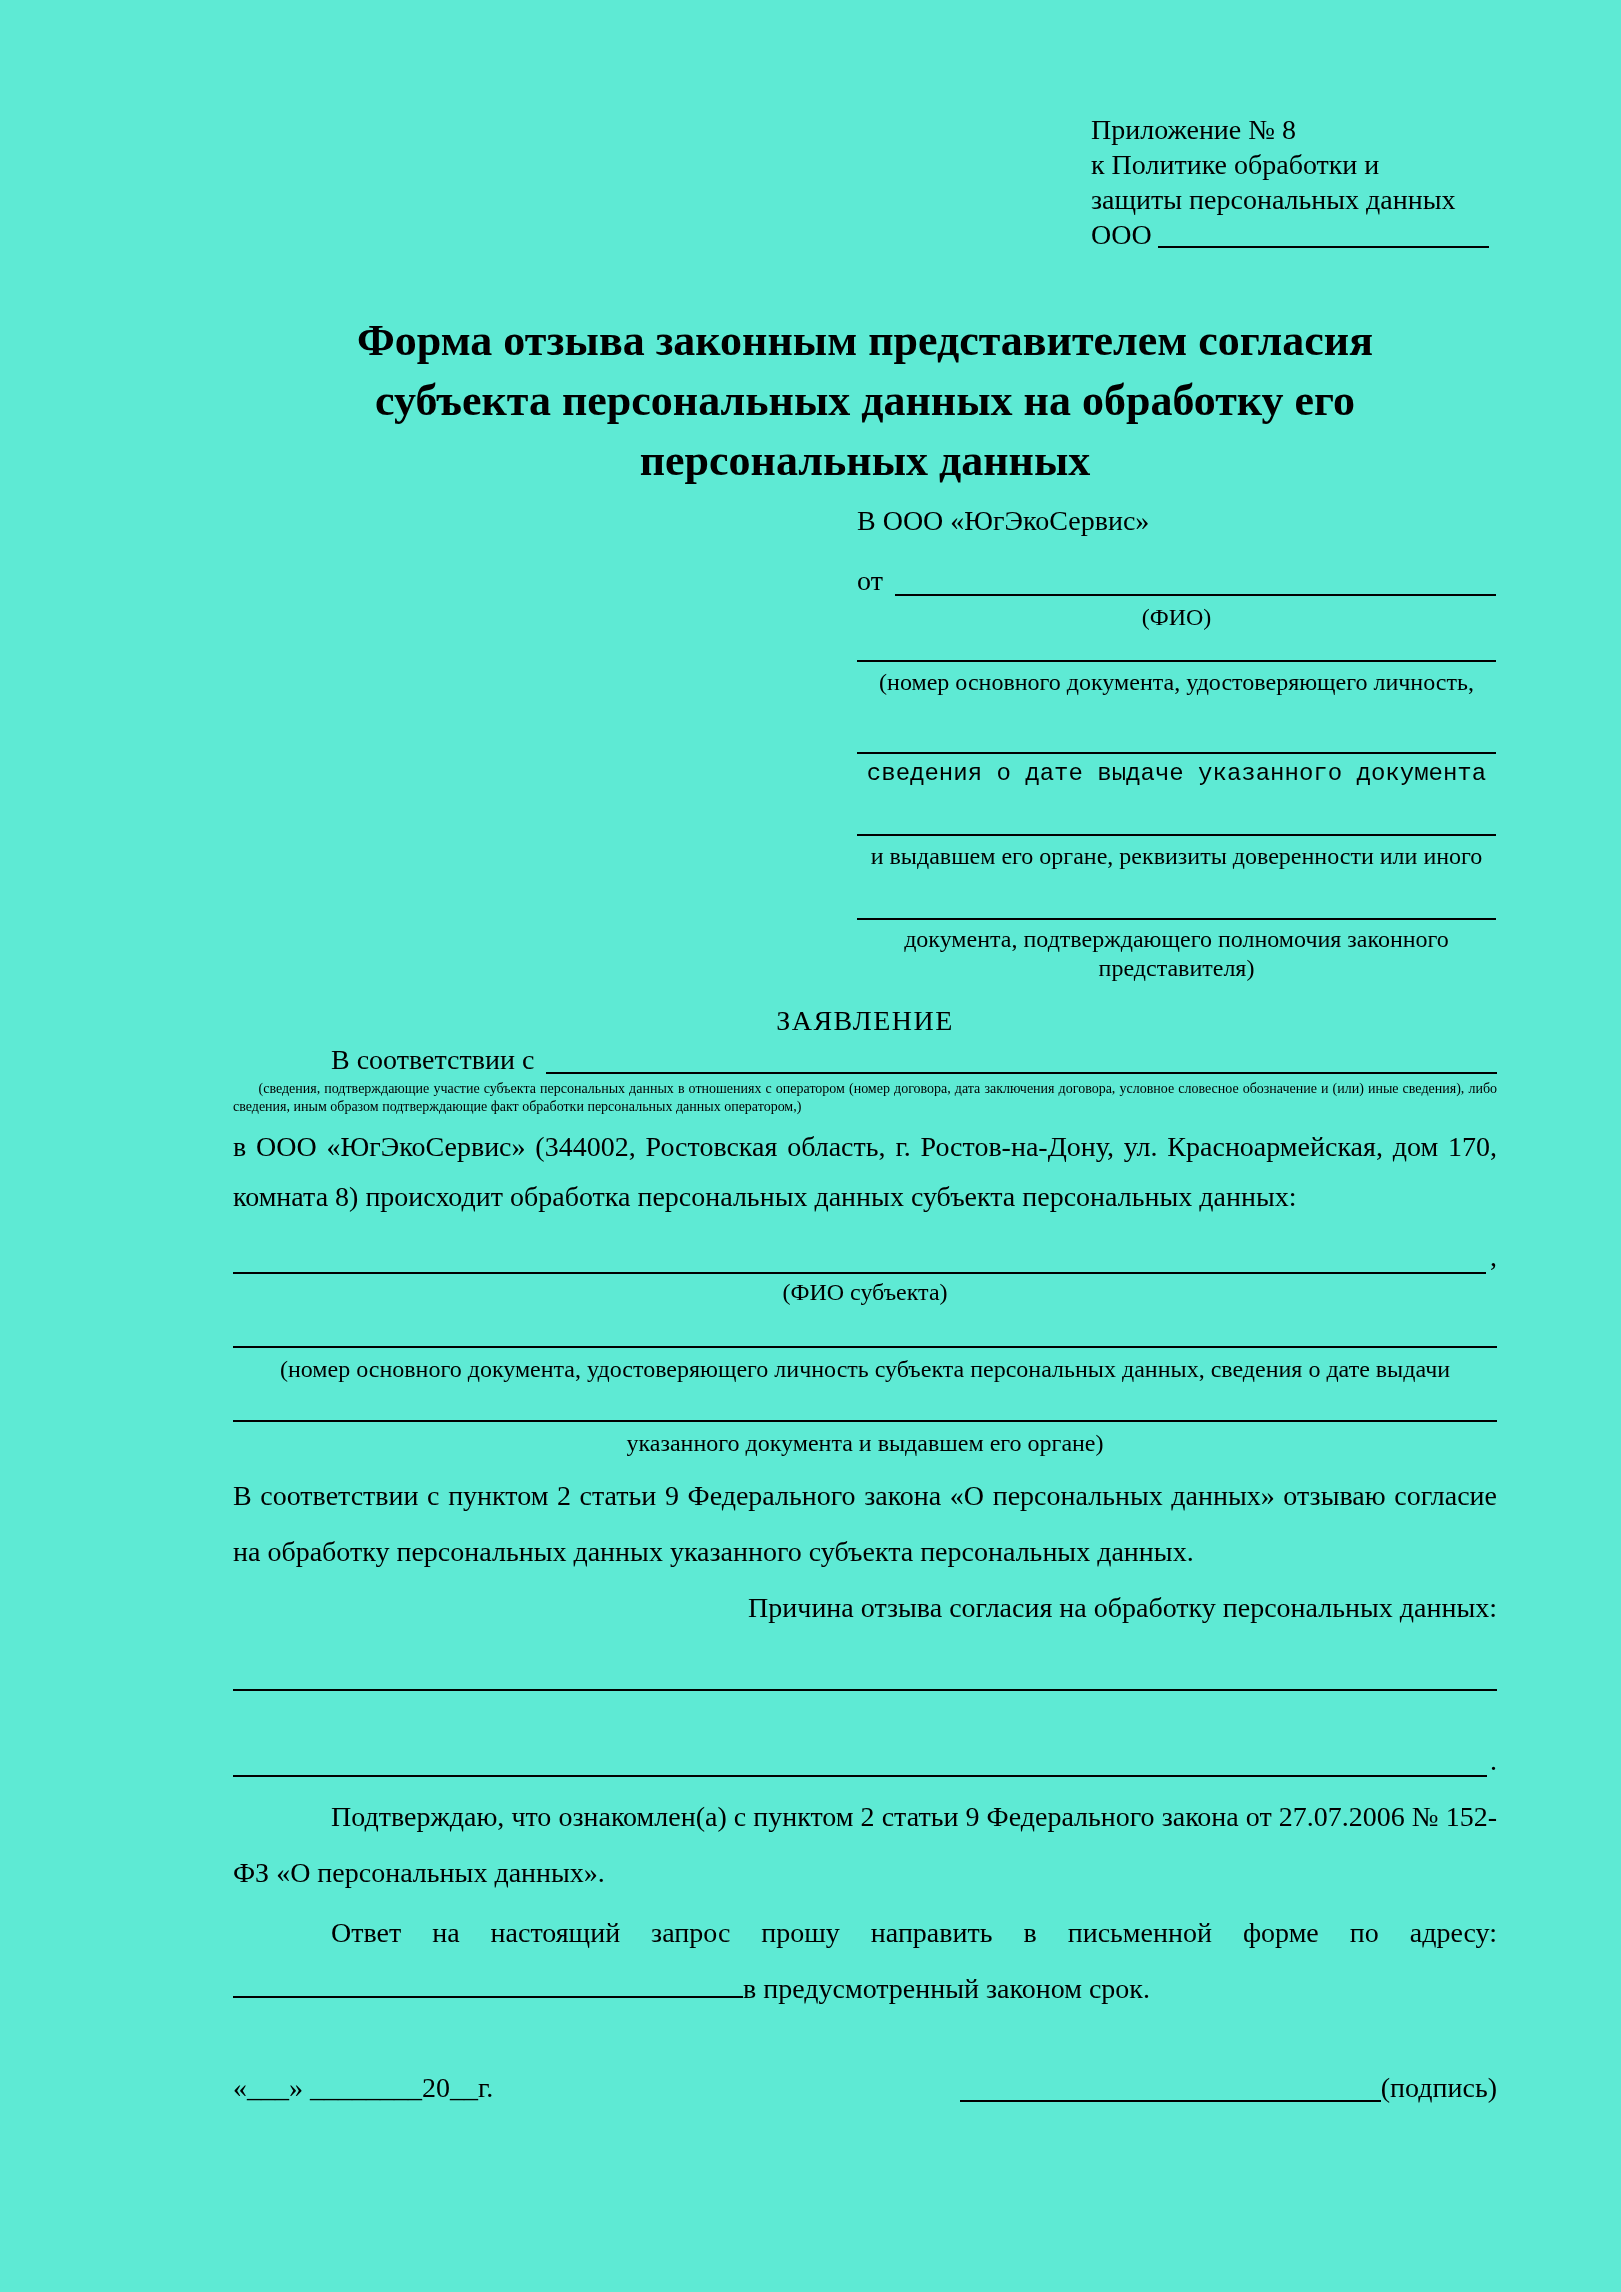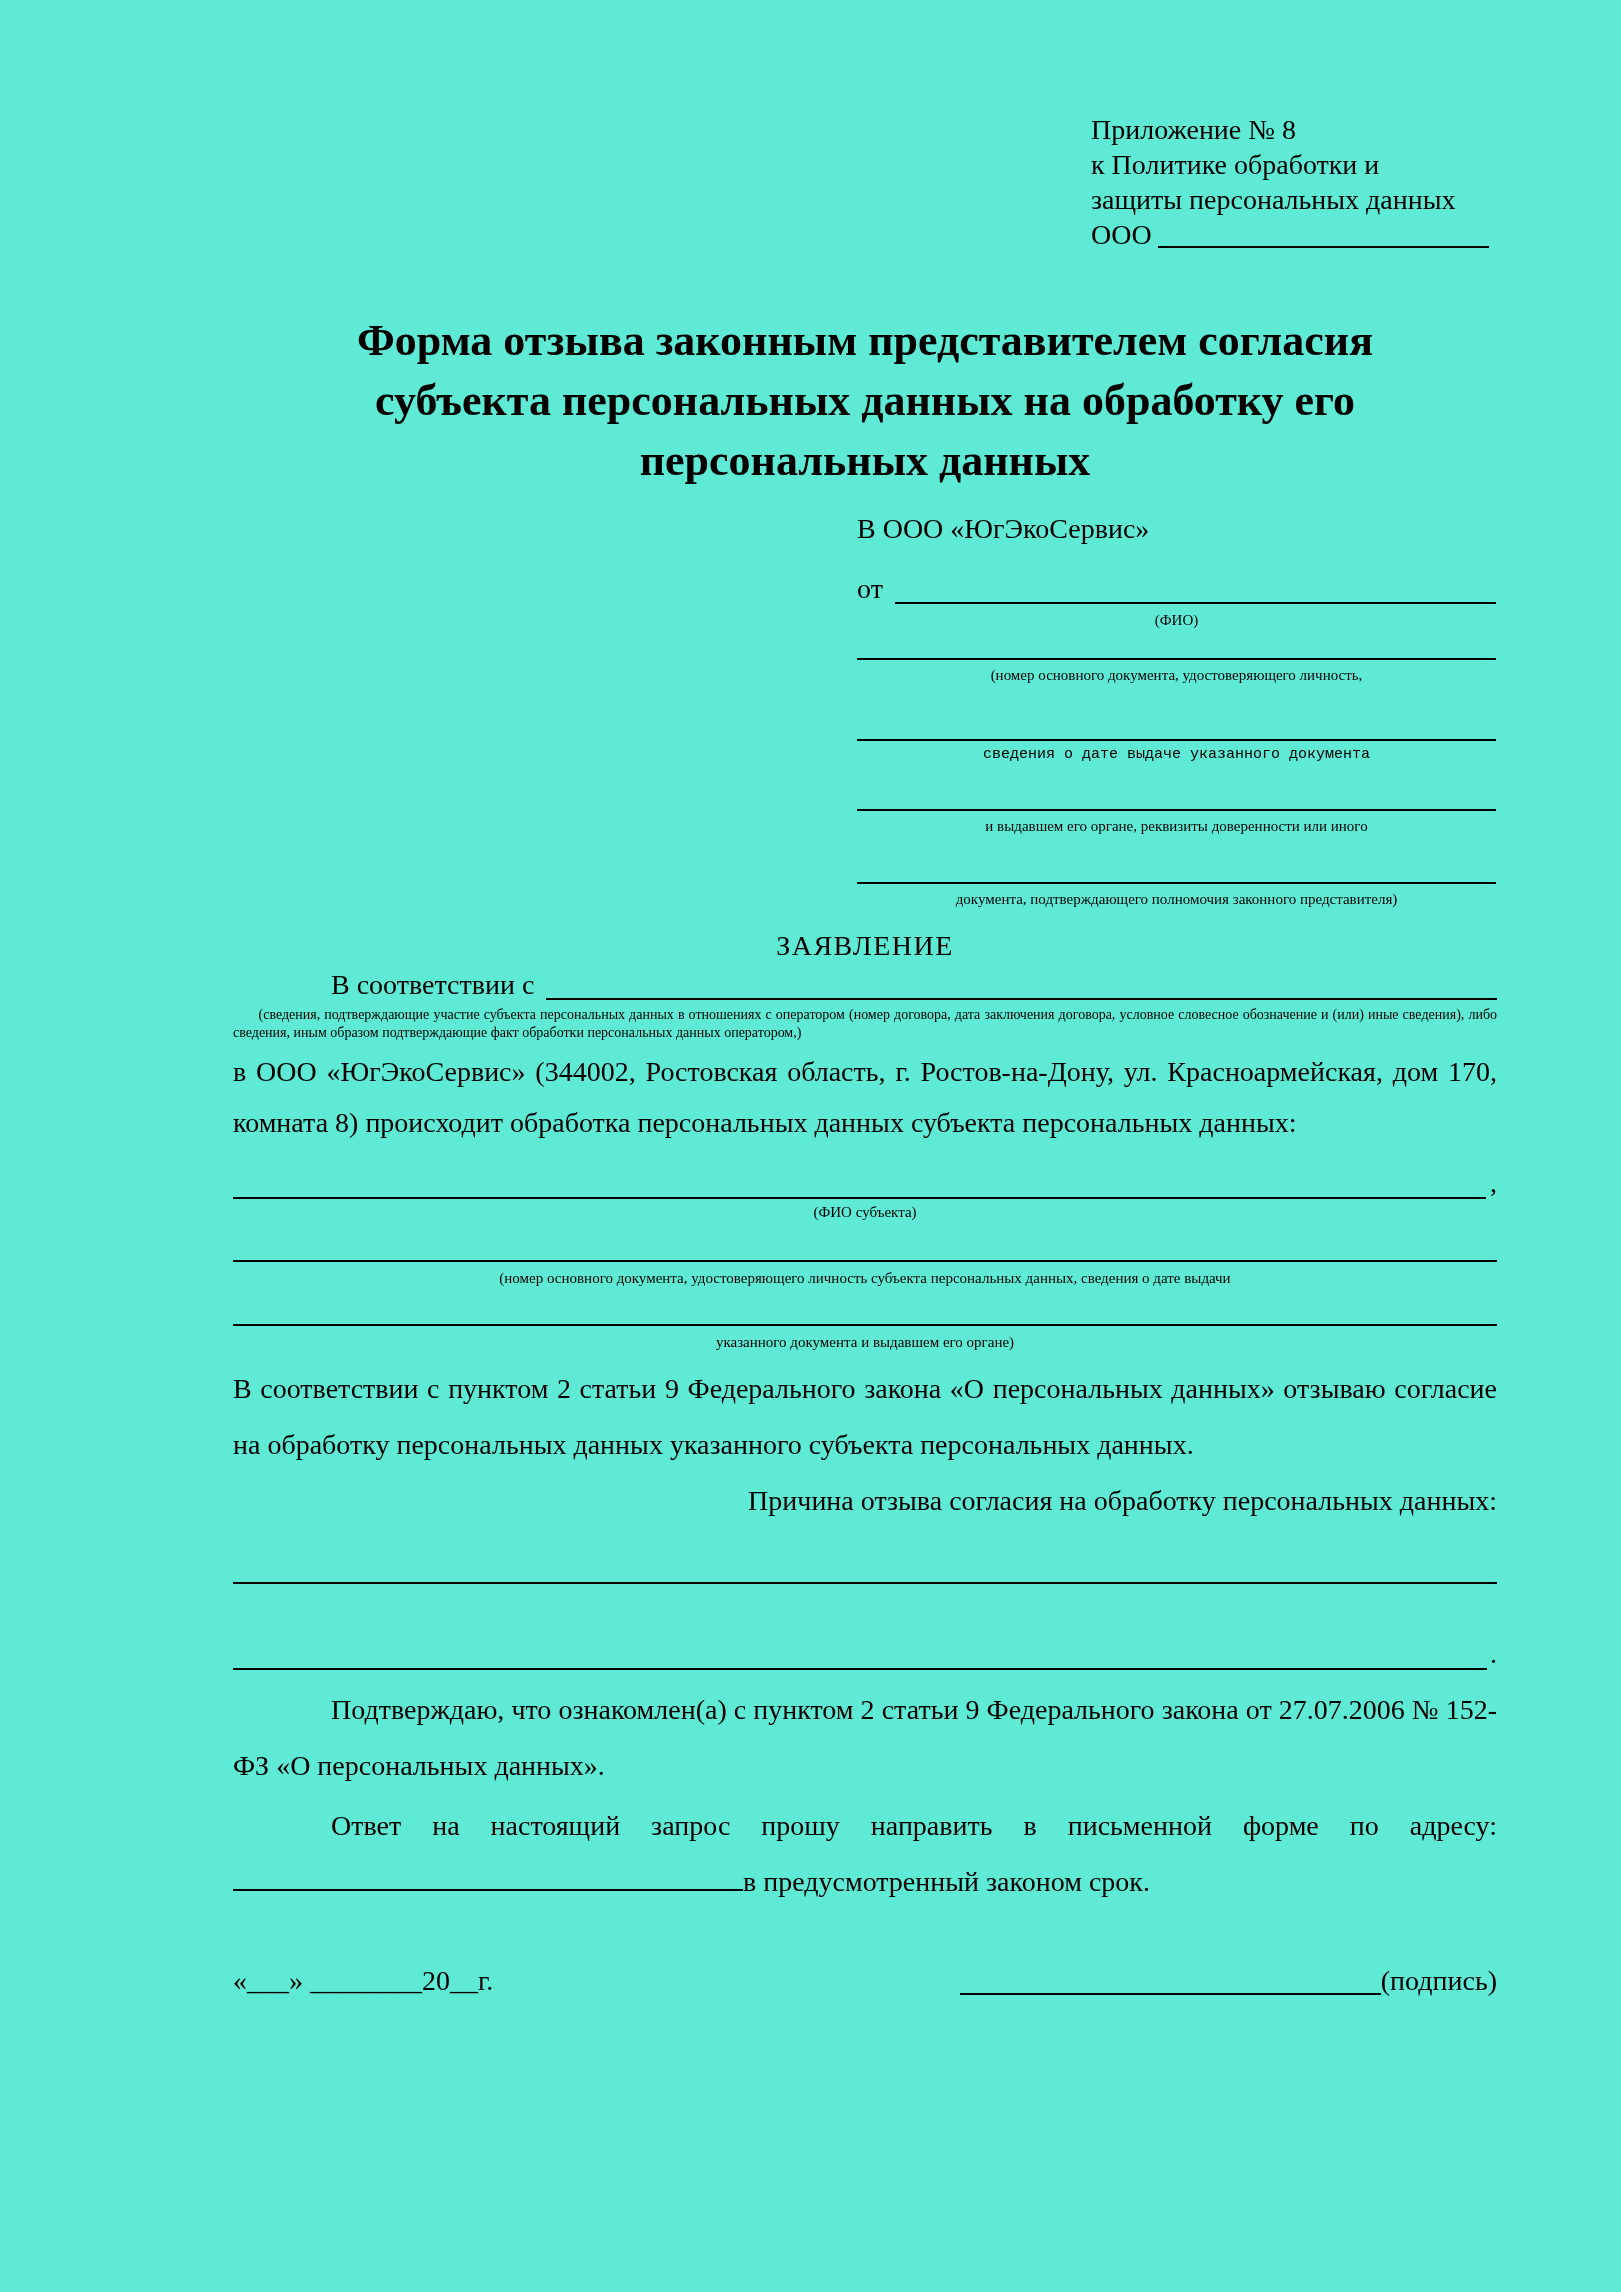--- a/index.html
+++ b/index.html
@@ -14,39 +14,39 @@
     box-sizing:border-box;
     padding:112px 124px 0 233px;
     overflow:hidden;
   }
 
   
   .rule   { border-bottom:2.9px solid #000; height:0; }
   .fill   { flex:1 1 auto; border-bottom:2.9px solid #000; margin-left:11.8px; }
   .iblank { display:inline-block; border-bottom:2.9px solid #000; height:1.0em; vertical-align:baseline; }
 
-  .small-caption { font-size:15px; line-height:1.2; text-align:center; }
+  .small-caption { font-size:24px; line-height:1.2; text-align:center; }
 
   
   .appendix { margin-left:858px; width:398px; line-height:1.25; }
   .appendix-ooo { display:flex; align-items:flex-end; }
   .appendix-ooo .fill { margin-left:5.9px; margin-bottom:3.9px; }
 
   
   .form-title {
     margin-top:59px;
     padding:0 69px;
     text-align:center;
     font-weight:bold;
     font-size:44px;
     line-height:1.36;
   }
 
   
-  .addressee { margin-top:21px; margin-left:624px; width:639px; }
+  .addressee { margin-top:13px; margin-left:624px; width:639px; }
   .addressee-to { margin-bottom:23.5px; line-height:1.3; }
   .from-row { display:flex; align-items:flex-end; line-height:1.3; }
   .from-row .fill { margin-bottom:3.9px; }
   .fio-caption { margin-top:2.9px; }
   .b-unit .small-caption { margin-top:5.9px; }
   .b-unit-1 { margin-top:29px; }
   .b-unit-2 { margin-top:55px;font-family:Liberation Mono, monospace; }
   .b-unit-3 { margin-top:45px; }
   .b-unit-4 { margin-top:47px; }
 

